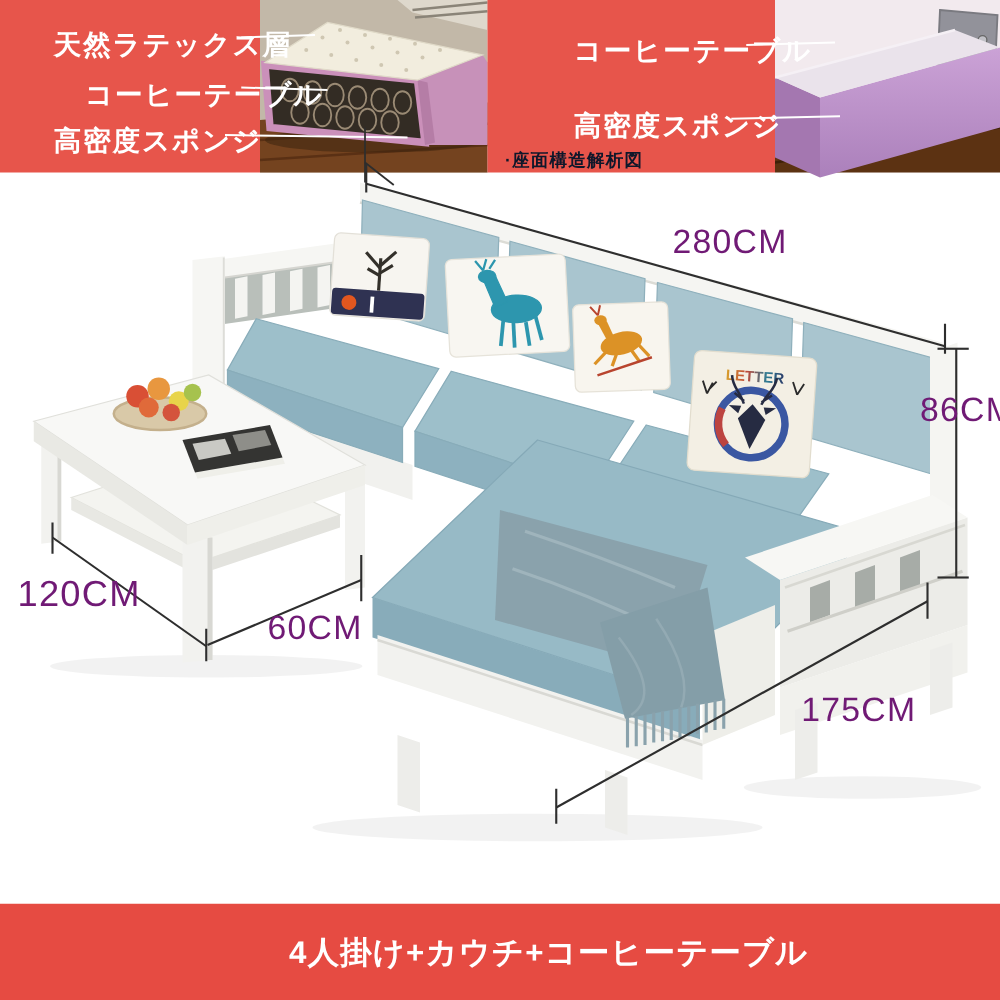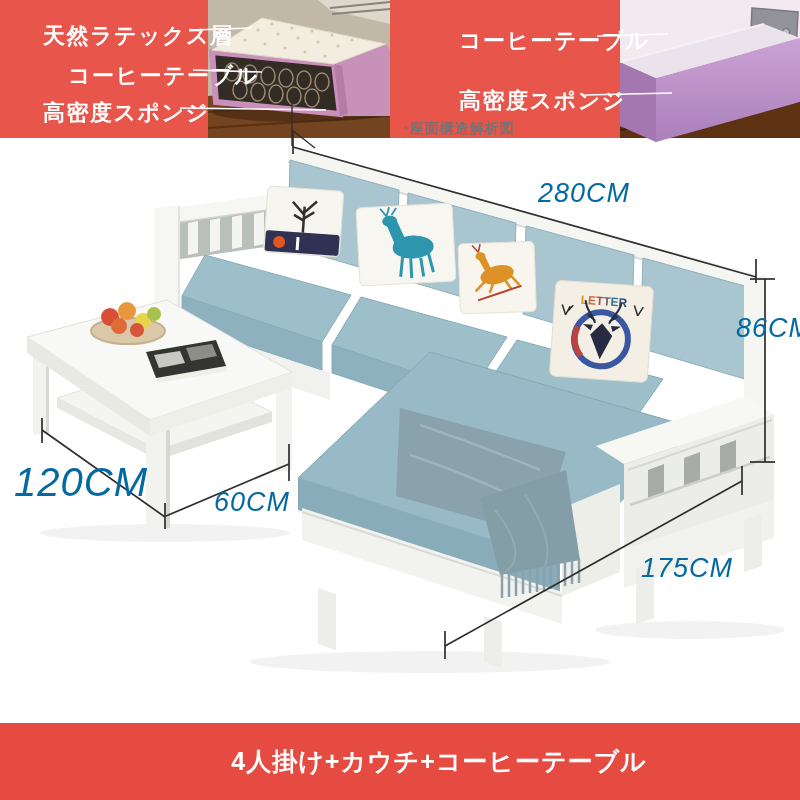--- a/index.html
+++ b/index.html
@@ -1,25 +1,25 @@
 <!DOCTYPE html>
 <html><head>
 <meta charset="utf-8">
 <style>
   html,body{margin:0;padding:0;background:#fff;}
   .page{position:relative;width:800px;height:800px;background:#fff;overflow:hidden;
         font-family:"Liberation Sans",sans-serif;}
   .page svg{position:absolute;left:0;top:0;}
   .jp-label{position:absolute;color:#fff;font-weight:700;font-size:22px;
             letter-spacing:1.5px;white-space:nowrap;}
-  .jp-caption{position:absolute;color:#737373;font-weight:600;font-size:14px;
+  .jp-caption{position:absolute;color:#0f172a;font-weight:600;font-size:14px;
               letter-spacing:1px;white-space:nowrap;}
-  .dim{position:absolute;color:#0369a1;font-size:27px;font-weight:500;
-       letter-spacing:1px;white-space:nowrap;font-style:italic;}
-  .dim-big{font-size:40px;}
+  .dim{position:absolute;color:#701a75;font-size:27px;font-weight:500;
+       letter-spacing:1px;white-space:nowrap;}
+  .dim-big{font-size:29px;}
   .footer-bar{position:absolute;left:0;top:723px;width:800px;height:77px;
               display:flex;align-items:center;justify-content:center;}
   .footer-bar span{color:#fff;font-size:25px;font-weight:600;letter-spacing:1px;}
 </style>
 </head>
 <body>
 
 <div class="page">
 
 <svg width="800" height="800" viewBox="0 0 800 800">

